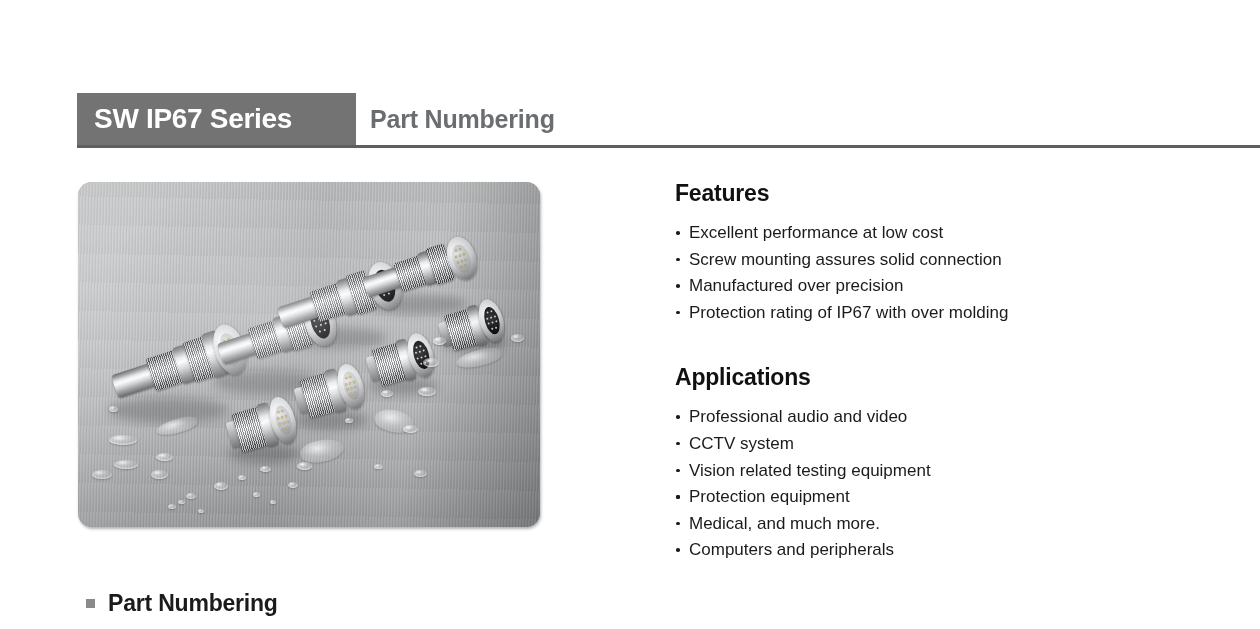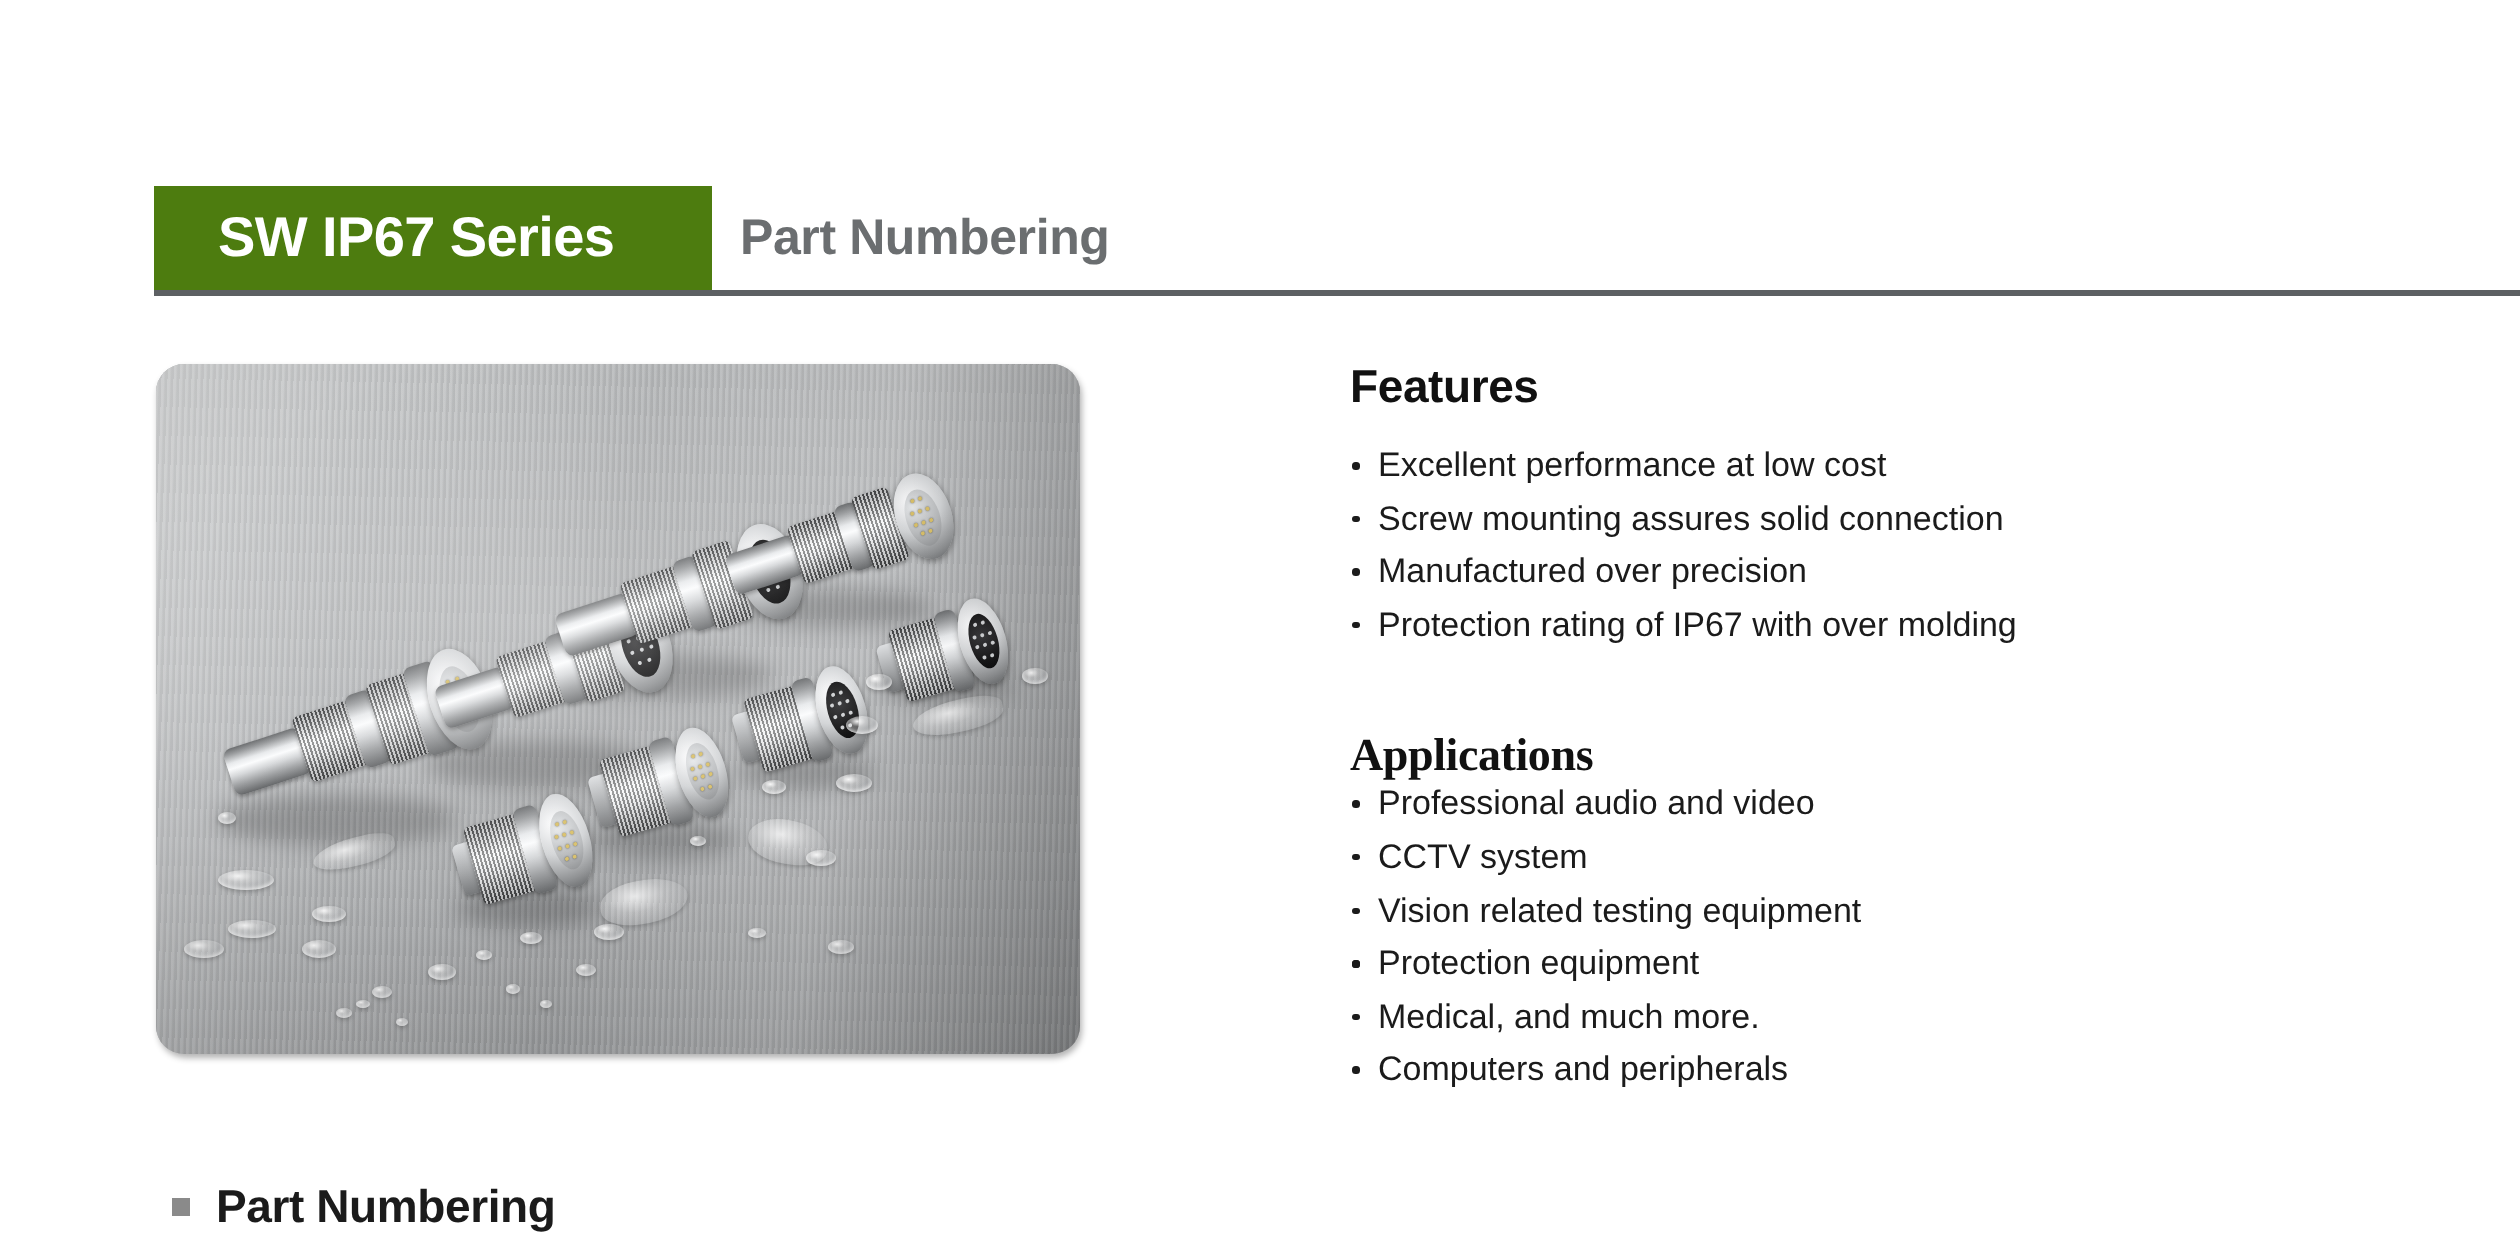--- a/index.html
+++ b/index.html
@@ -31,25 +31,25 @@
     width: 1183px;
     height: 3px;
     background: #5d6063;
   }
   .series-tab {
     position: absolute;
     left: 77px;
     top: 0;
     width: 279px;
     height: 52px;
-    background: #4d7c0f;
+    background: #737373;
     display: flex;
     align-items: center;
     box-sizing: border-box;
-    padding-left: 32px;
+    padding-left: 17px;
   }
   .series-tab-label {
     color: #ffffff;
     font-size: 28px;
     font-weight: bold;
     letter-spacing: -0.3px;
     line-height: 1;
     white-space: nowrap;
   }
   .section-tab {
@@ -509,21 +509,21 @@
     <li>
       <span class="dot"></span>
       <span>Manufactured over precision</span>
     </li>
     <li>
       <span class="dot"></span>
       <span>Protection rating of IP67 with over molding</span>
     </li>
   </ul>
 
-  <h2 class="sec-heading" style="margin-top:40px; font-family:Liberation Serif, serif;">Applications</h2>
+  <h2 class="sec-heading" style="margin-top:40px; margin-bottom:15px;">Applications</h2>
 
   <ul class="bullet-list">
     <li>
       <span class="dot"></span>
       <span>Professional audio and video</span>
     </li>
     <li>
       <span class="dot"></span>
       <span>CCTV system</span>
     </li>

